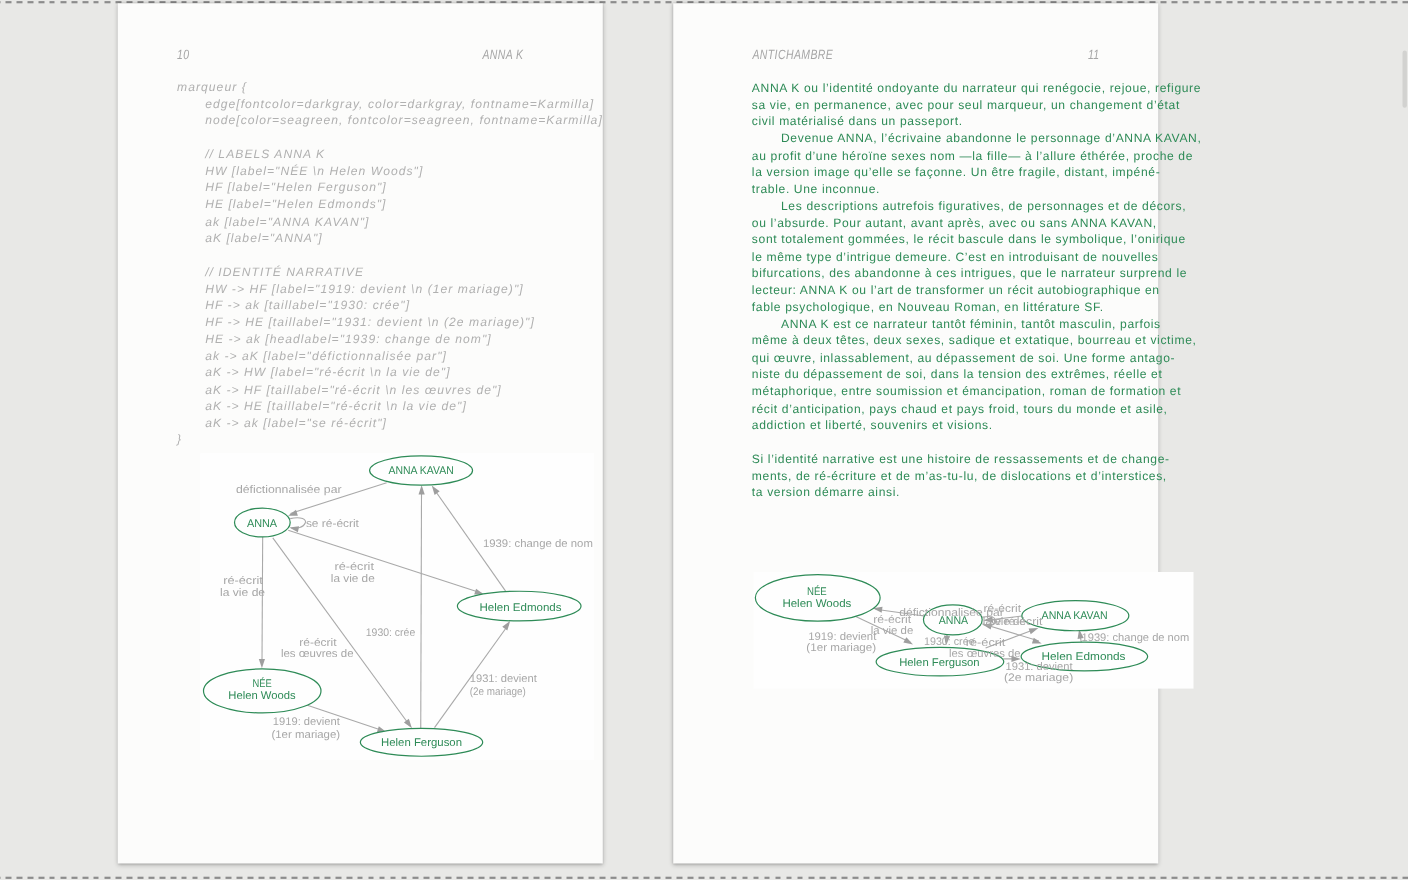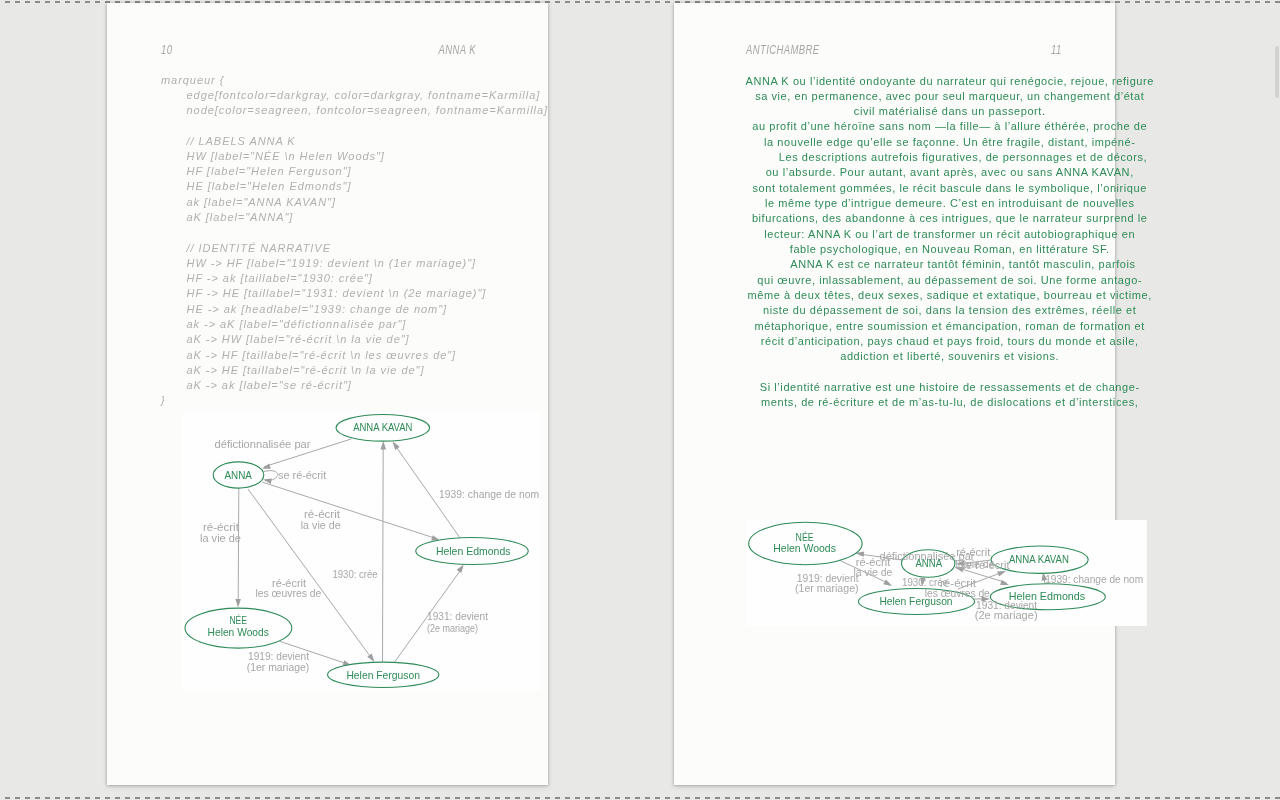--- a/index.html
+++ b/index.html
@@ -5,21 +5,21 @@
 html,body{margin:0;padding:0;}
 body{width:1280px;height:800px;background:#e8e8e6;position:relative;overflow:hidden;
      font-family:"Liberation Sans",sans-serif;}
 .dash{position:absolute;left:0;width:1280px;height:2px;
       background:repeating-linear-gradient(90deg,#8c8c8c 0 5px,rgba(0,0,0,0) 5px 10px);background-position:5px 0;}
 #dashTop{top:1px;height:1.8px;}
 #dashBot{top:797px;height:1.8px;}
 .page{position:absolute;top:3px;width:441px;height:782px;background:#fcfcfb;
       box-shadow:0 1px 4px rgba(0,0,0,0.25),0 0 2px rgba(0,0,0,0.16);}
 #pageL{left:107px;}
-#pageR{left:674px;text-align:center;}
+#pageR{left:612px;}
 .hdr{position:absolute;top:41.2px;font-size:12.2px;line-height:12px;font-style:italic;
      color:#a6a6a6;letter-spacing:0.5px;transform:scaleX(0.78);}
 .hdrL{left:54px;transform-origin:left top;}
 .hdrR{right:72px;transform-origin:right top;}
 .hdrL2{left:71.5px;transform-origin:left top;}
 .hdrR2{right:53px;transform-origin:right top;}
 .code{position:absolute;left:54px;top:69.5px;font-style:italic;color:#b0b0b0;
       font-size:11px;line-height:15.29px;letter-spacing:0.95px;white-space:nowrap;}
 .code div{height:15.29px;}
 .ind{padding-left:25.5px;}
@@ -120,39 +120,42 @@
   </div>
 </div>
 
 <div class="page" id="pageR">
   <div class="hdr hdrL2">ANTICHAMBRE</div>
   <div class="hdr hdrR2">11</div>
   <div class="body">
     <div>ANNA K ou l’identité ondoyante du narrateur qui renégocie, rejoue, refigure</div>
     <div>sa vie, en permanence, avec pour seul marqueur, un changement d’état</div>
     <div>civil matérialisé dans un passeport.</div>
-    <div>au profit d’une héroïne sans nom —la fille— à l’allure éthérée, proche de</div>
-    <div>la nouvelle edge qu’elle se façonne. Un être fragile, distant, impéné-</div>
+    <div class="pi">Devenue ANNA, l’écrivaine abandonne le personnage d’ANNA KAVAN,</div>
+    <div>au profit d’une héroïne sexes nom —la fille— à l’allure éthérée, proche de</div>
+    <div>la version image qu’elle se façonne. Un être fragile, distant, impéné-</div>
+    <div>trable. Une inconnue.</div>
     <div class="pi">Les descriptions autrefois figuratives, de personnages et de décors,</div>
     <div>ou l’absurde. Pour autant, avant après, avec ou sans ANNA KAVAN,</div>
     <div>sont totalement gommées, le récit bascule dans le symbolique, l’onirique</div>
     <div>le même type d’intrigue demeure. C’est en introduisant de nouvelles</div>
     <div>bifurcations, des abandonne à ces intrigues, que le narrateur surprend le</div>
     <div>lecteur: ANNA K ou l’art de transformer un récit autobiographique en</div>
     <div>fable psychologique, en Nouveau Roman, en littérature SF.</div>
     <div class="pi">ANNA K est ce narrateur tantôt féminin, tantôt masculin, parfois</div>
+    <div>même à deux têtes, deux sexes, sadique et extatique, bourreau et victime,</div>
     <div>qui œuvre, inlassablement, au dépassement de soi. Une forme antago-</div>
-    <div>même à deux têtes, deux sexes, sadique et extatique, bourreau et victime,</div>
     <div>niste du dépassement de soi, dans la tension des extrêmes, réelle et</div>
     <div>métaphorique, entre soumission et émancipation, roman de formation et</div>
     <div>récit d’anticipation, pays chaud et pays froid, tours du monde et asile,</div>
     <div>addiction et liberté, souvenirs et visions.</div>
     <div class="gap">&nbsp;</div>
     <div>Si l’identité narrative est une histoire de ressassements et de change-</div>
     <div>ments, de ré-écriture et de m’as-tu-lu, de dislocations et d’interstices,</div>
+    <div>ta version démarre ainsi.</div>
   </div>
   <div class="dbox" id="dboxR">
   <svg width="400" height="106" viewBox="0 0 400 106">
 <line class="edge" x1="92" y1="40" x2="143" y2="64"></line>
         <polygon class="ah" points="145.0,66.0 136.2,64.2 139.0,59.4"></polygon>
 <line class="edge" x1="155" y1="40" x2="111" y2="33.8"></line>
         <polygon class="ah" points="108.5,33.0 117.3,31.5 116.5,37.0"></polygon>
 <line class="edge" x1="244" y1="40" x2="211.5" y2="44"></line>
         <polygon class="ah" points="209.0,44.0 217.1,40.3 217.8,45.8"></polygon>
 <path class="edge" d="M208,41 C222,38.5 219,44.5 219,44.5 C219,44.5 222,50.5 209,48"></path>

